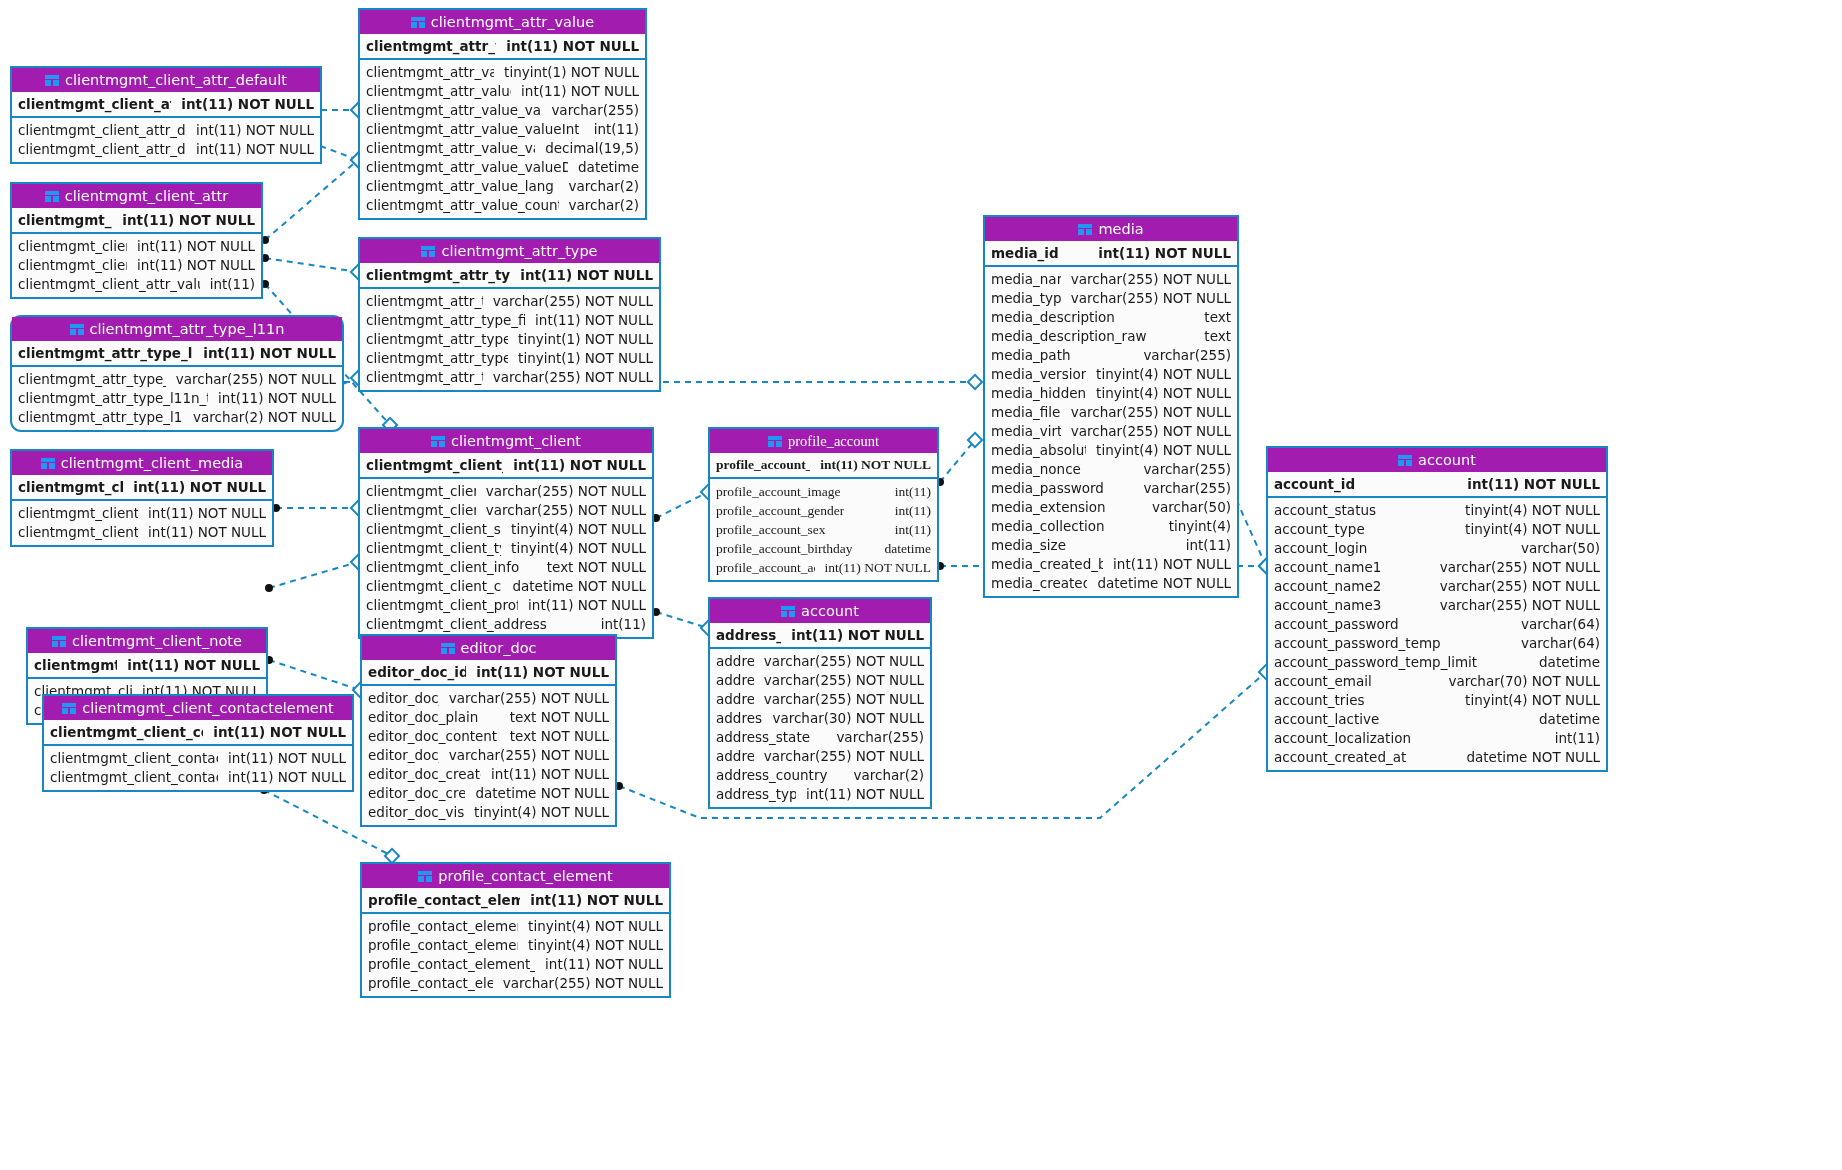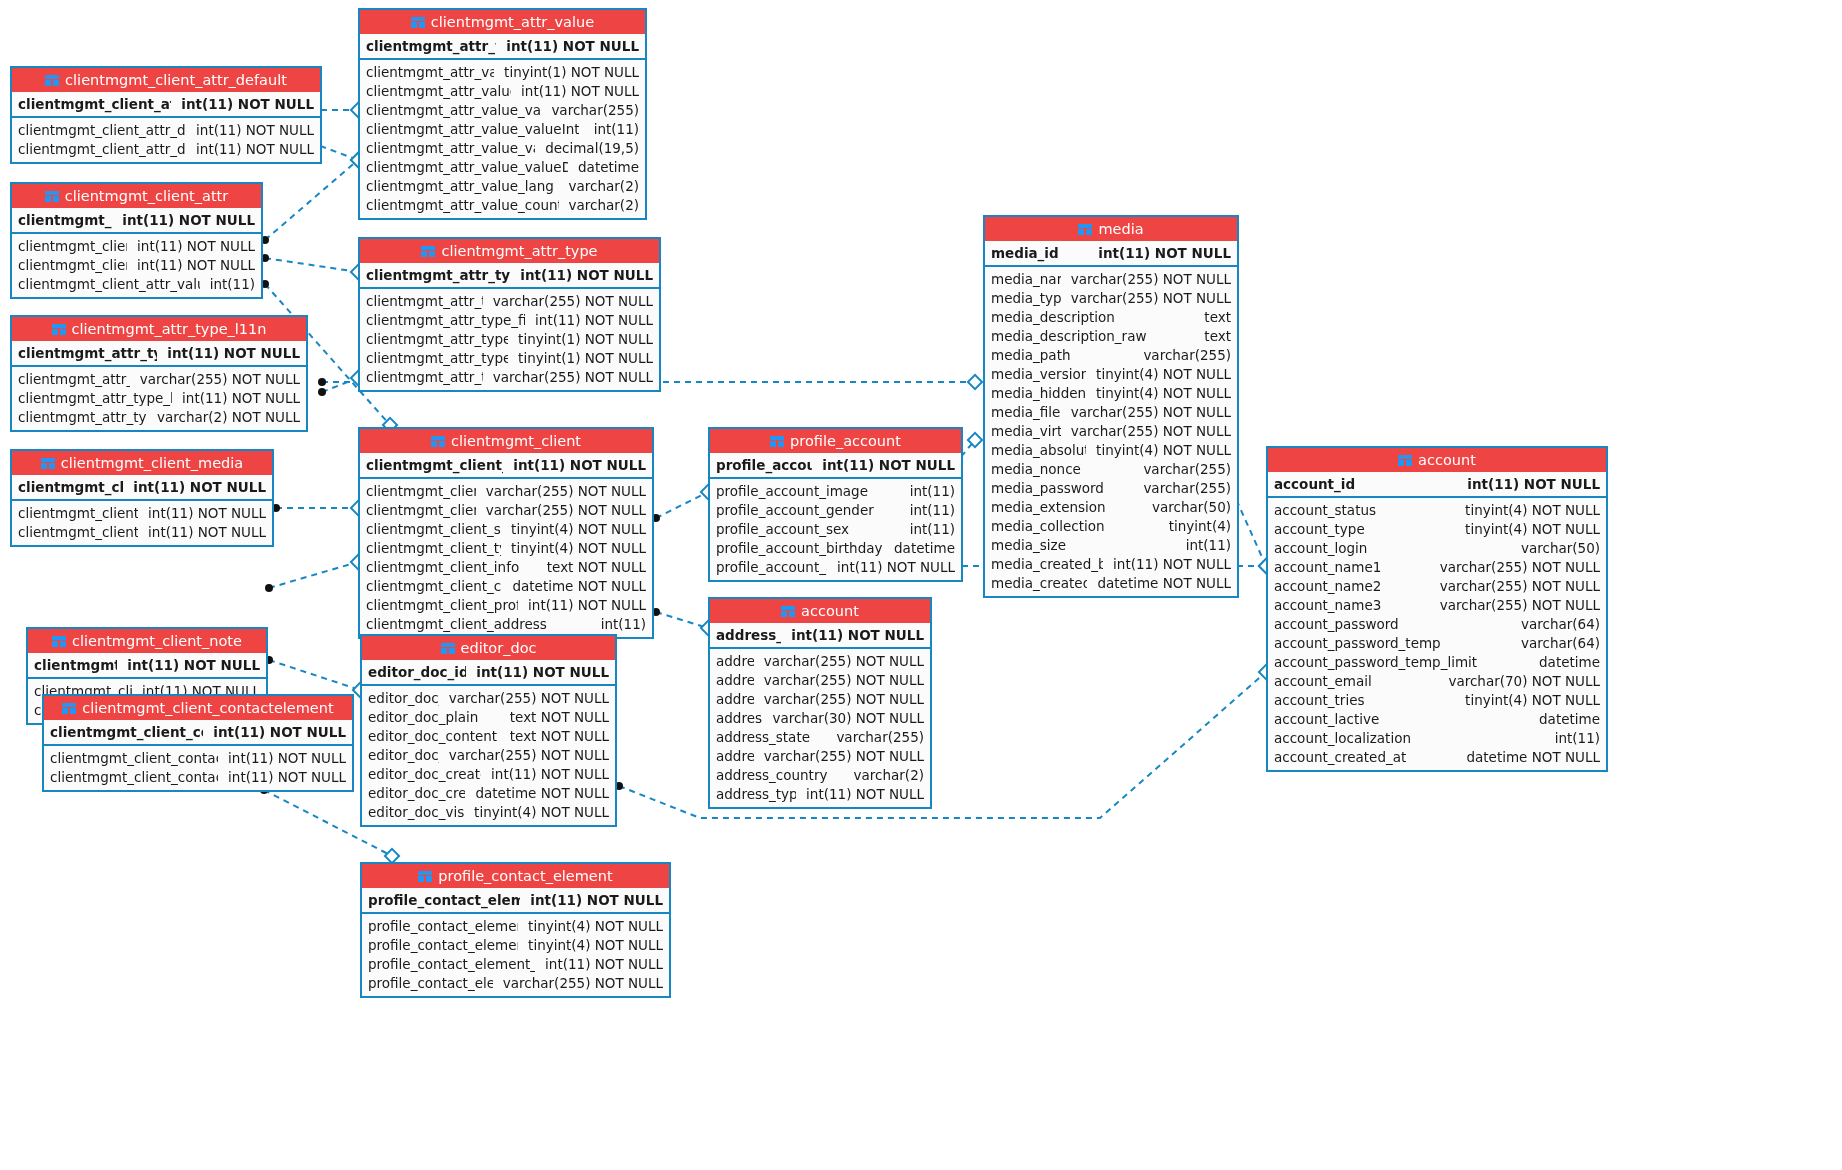--- a/index.html
+++ b/index.html
@@ -15,21 +15,21 @@
 
   .entity{
     position:absolute;
     background:#fbfbfb;
     border:2px solid #1787c4;
     box-sizing:border-box;
     z-index:2;
     box-shadow:0 0 0 0 rgba(0,0,0,0);
   }
   .ent-title{
-    background:#ef4444;
+    background:#a21caf;
     color:#ffffff;
     font-size:14.5px;
     height:24px;
     line-height:24px;
     text-align:center;
     white-space:nowrap;
     display:flex;
     align-items:center;
     justify-content:center;
     gap:6px;
@@ -179,21 +179,21 @@
           <div class="row">
             <span class="col-name">clientmgmt_client_attr_type</span>
             <span class="col-type">int(11) NOT NULL</span>
           </div>
           <div class="row">
             <span class="col-name">clientmgmt_client_attr_value</span>
             <span class="col-type">int(11)</span>
           </div>
         </div>
       </div>
-      <div class="entity" style="left: 10px; top: 315px; width: 298px;">
+      <div class="entity" style="left: 10px; top: 315px; width: 334px; border-radius: 11px;">
         <div class="ent-title">
           <span class="tbl-icon">
             <i class="r1"></i>
             <i class="r2"></i>
             <i class="r3"></i>
           </span>
           <span>clientmgmt_attr_type_l11n</span>
         </div>
         <div class="pk-row">
           <div class="row">
@@ -505,21 +505,21 @@
           <div class="row">
             <span class="col-name">profile_contact_element_order</span>
             <span class="col-type">int(11) NOT NULL</span>
           </div>
           <div class="row">
             <span class="col-name">profile_contact_element_content</span>
             <span class="col-type">varchar(255) NOT NULL</span>
           </div>
         </div>
       </div>
-      <div class="entity" style="left: 708px; top: 427px; width: 255px;">
+      <div class="entity" style="left: 708px; top: 427px; width: 231px; font-family: Liberation Serif, serif;">
         <div class="ent-title">
           <span class="tbl-icon">
             <i class="r1"></i>
             <i class="r2"></i>
             <i class="r3"></i>
           </span>
           <span>profile_account</span>
         </div>
         <div class="pk-row">
           <div class="row">

